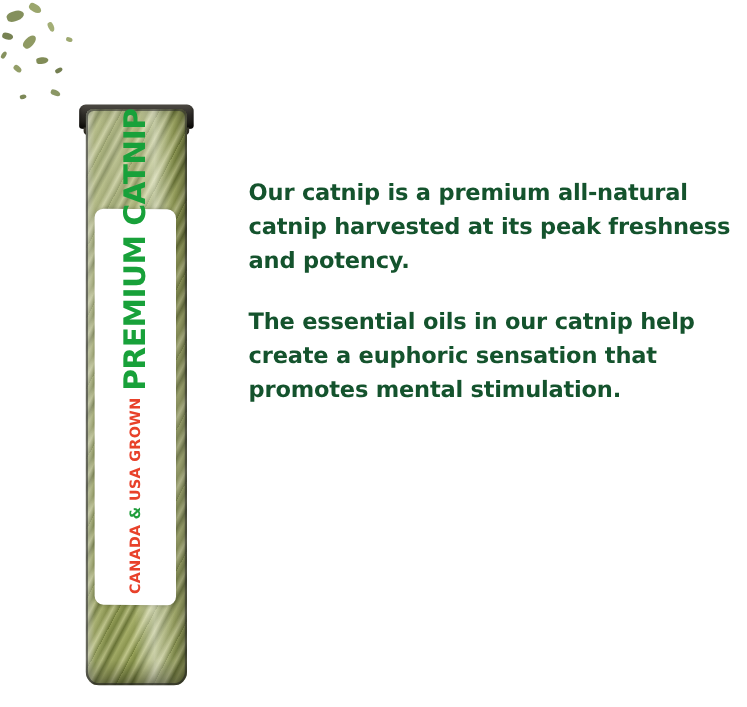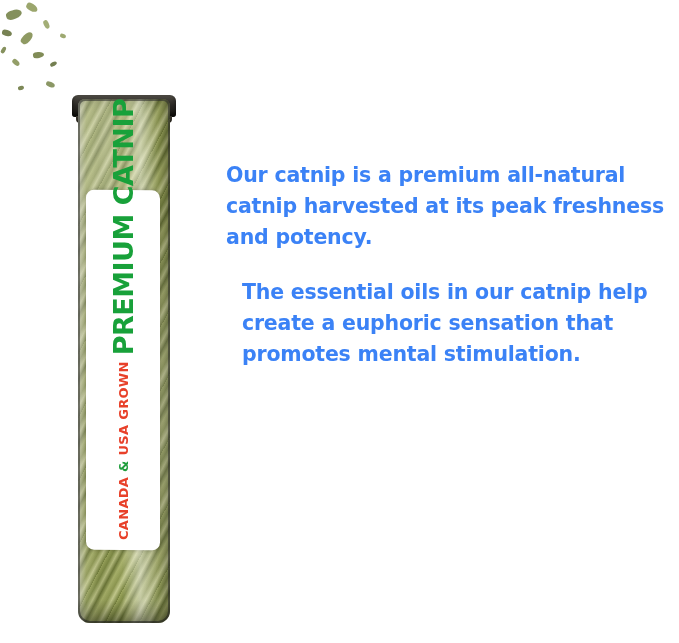--- a/index.html
+++ b/index.html
@@ -173,29 +173,29 @@
   }
 
   
   .copy {
     position: absolute;
     left: 226px;
     top: 160px;
     width: 450px;
   }
   .para {
-    color: #3b82f6;
+    color: #14532d;
     font-family: "DejaVu Sans", sans-serif;
     font-weight: bold;
     font-size: 20.5px;
     line-height: 31px;
     letter-spacing: -0.2px;
     margin: 0 0 24px 0;
   }
-  .para:last-child { margin-bottom: 0; margin-left: 16px; }
+  .para:last-child { margin-bottom: 0; }
 </style>
 </head>
 <body>
 
 <div class="stage">
 
   <div class="product-area">
 
     <div class="flake f1"></div>
     <div class="flake f2"></div>

